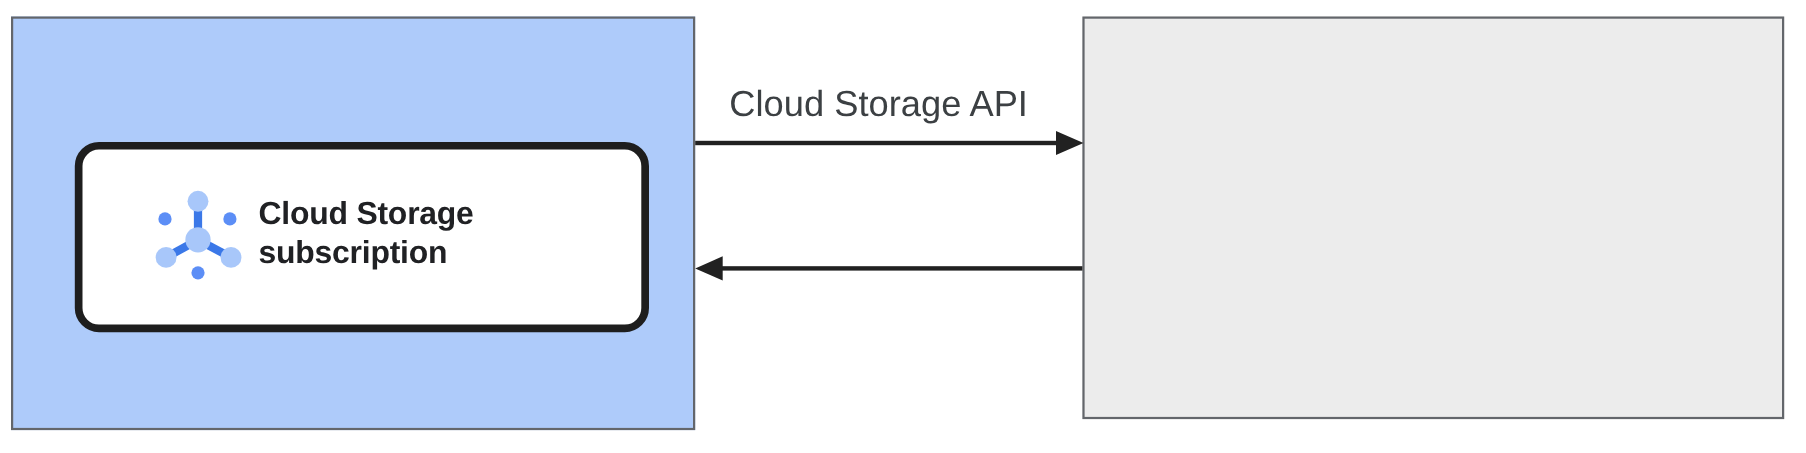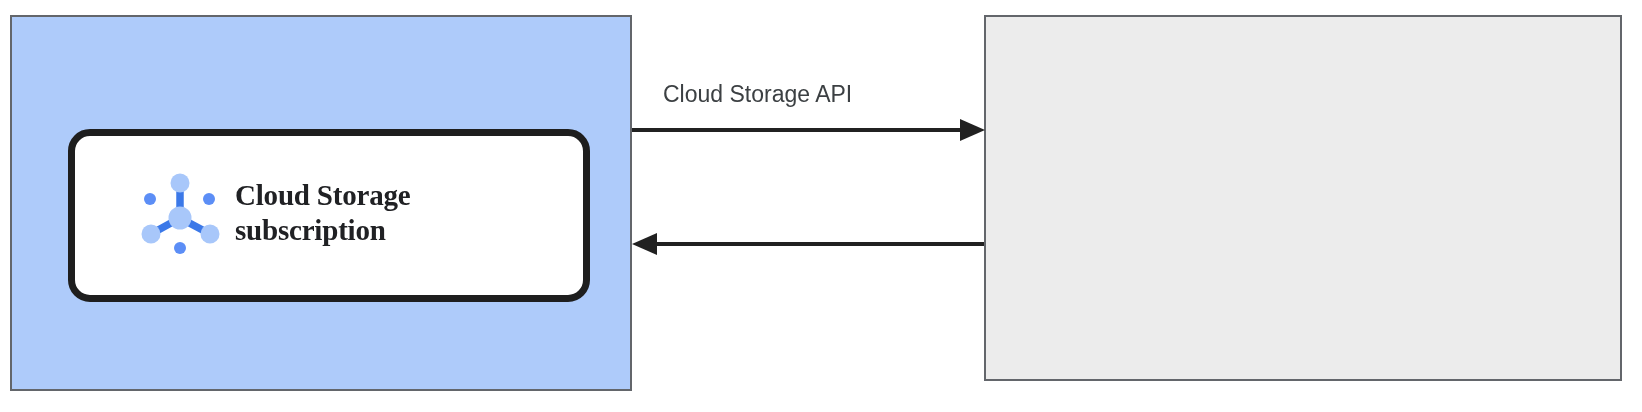--- a/index.html
+++ b/index.html
@@ -26,21 +26,21 @@
     left: 984px; top: 15px; width: 638px; height: 366px;
     background: #ececec;
   }
 
   .card {
     position: absolute;
     background: #ffffff;
     border: 7px solid #1e1e1e;
     border-radius: 22px;
   }
-  .card.left  { left: 56px;  top: 112px; width: 522px; height: 173px; font-family: Liberation Serif, serif; }
+  .card.left  { left: 56px;  top: 112px; width: 522px; height: 173px; }
 
   .card-icon { position: absolute; }
   .card.left  .card-icon { left: 61px; top: 31px; }
 
   .card-label {
     position: absolute;
     color: #202124;
     font-weight: 700;
     font-size: 29px;
     line-height: 35px;
@@ -67,21 +67,21 @@
     left: 632px; top: 233px;
     border-top: 11px solid transparent;
     border-bottom: 11px solid transparent;
     border-right: 25px solid #212121;
   }
 
   .flow-label {
     position: absolute;
     color: #3c4043;
     font-weight: 400;
-    font-size: 23px;
+    font-size: 33px;
     line-height: 30px;
     white-space: nowrap;
   }
   .flow-label.top    { left: 663px; top: 79px; }
   .flow-label.bottom { left: 667px; top: 258px; }
 </style>
 </head>
 <body>
 
 <div class="canvas">

